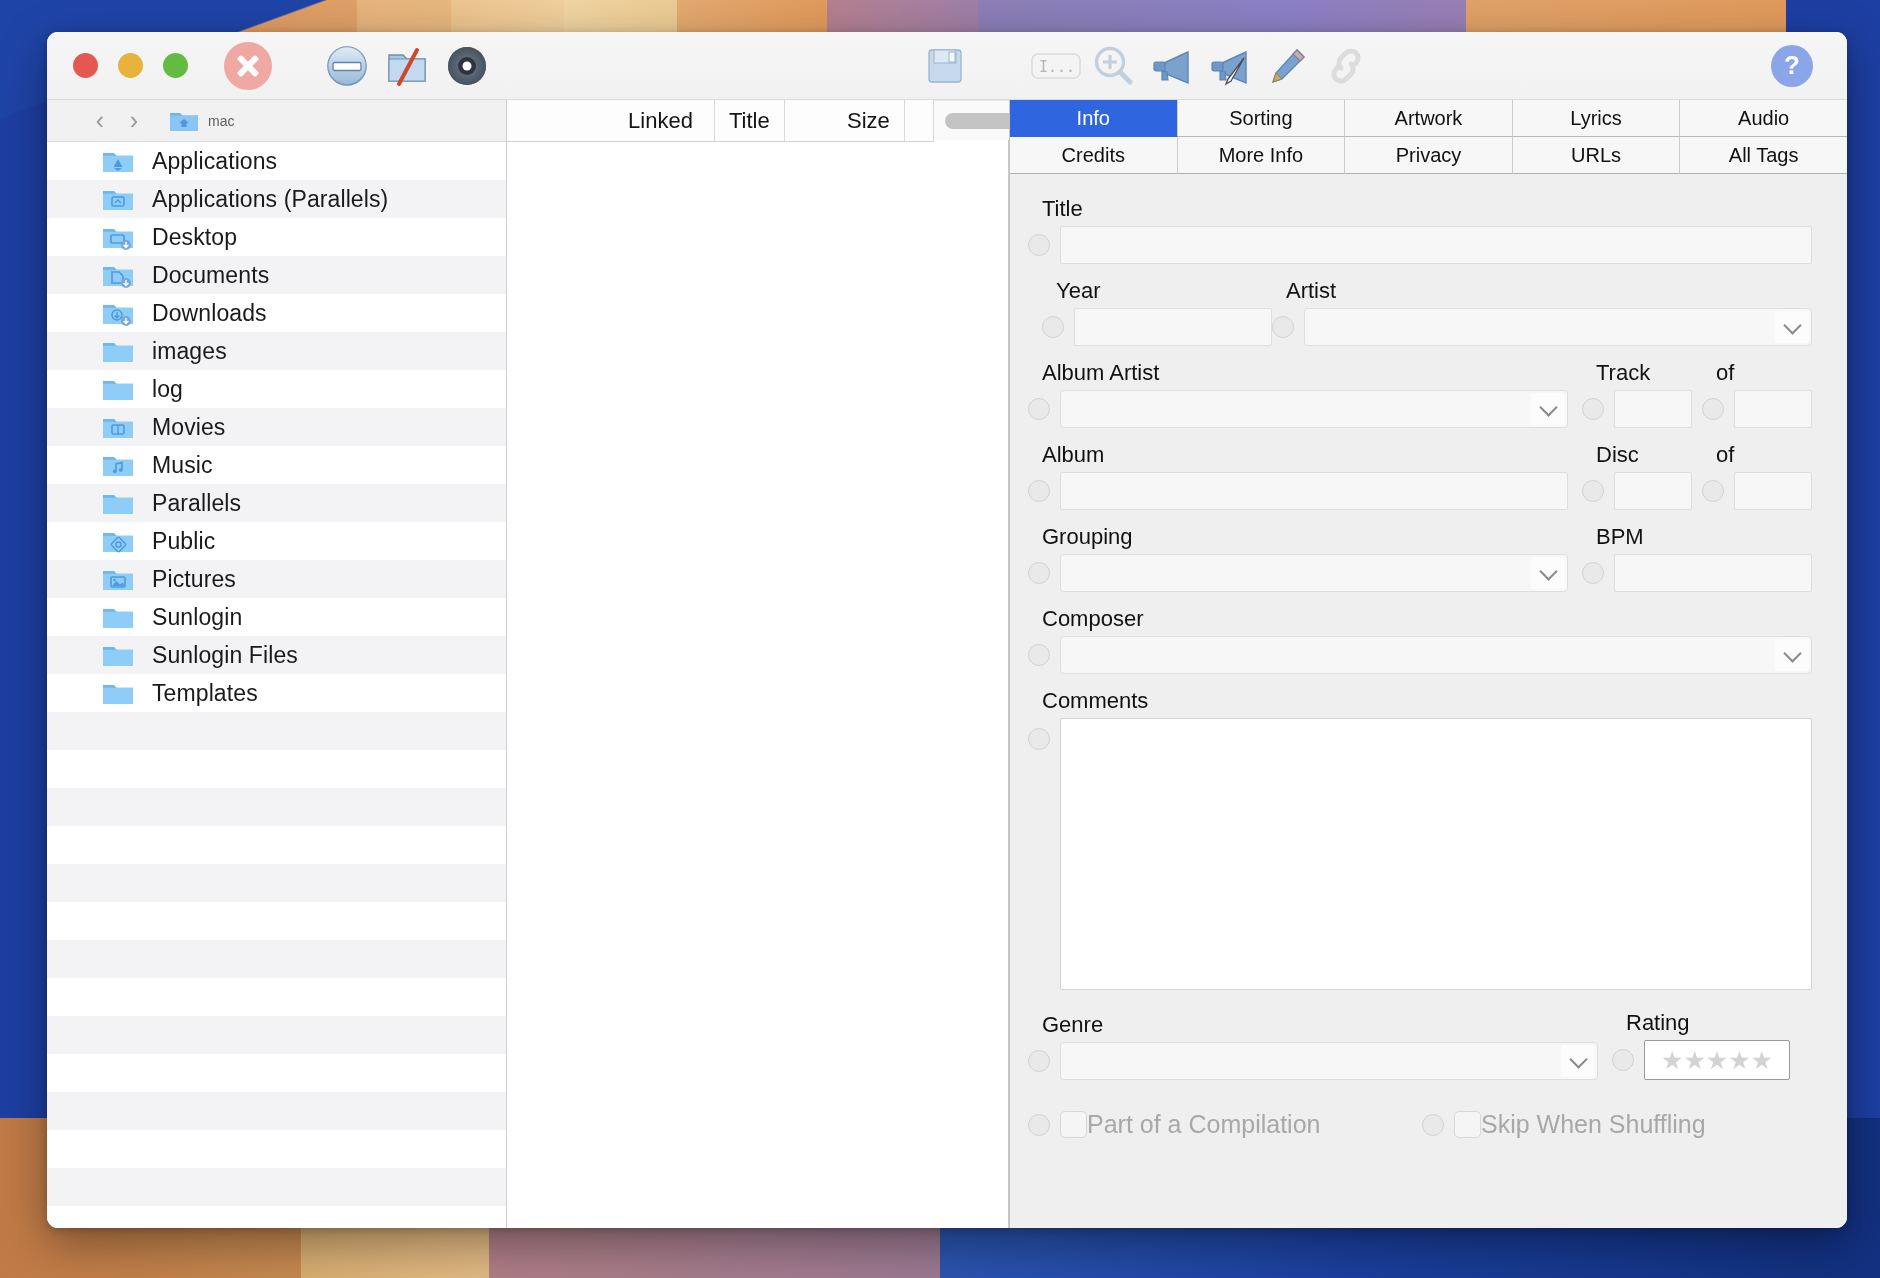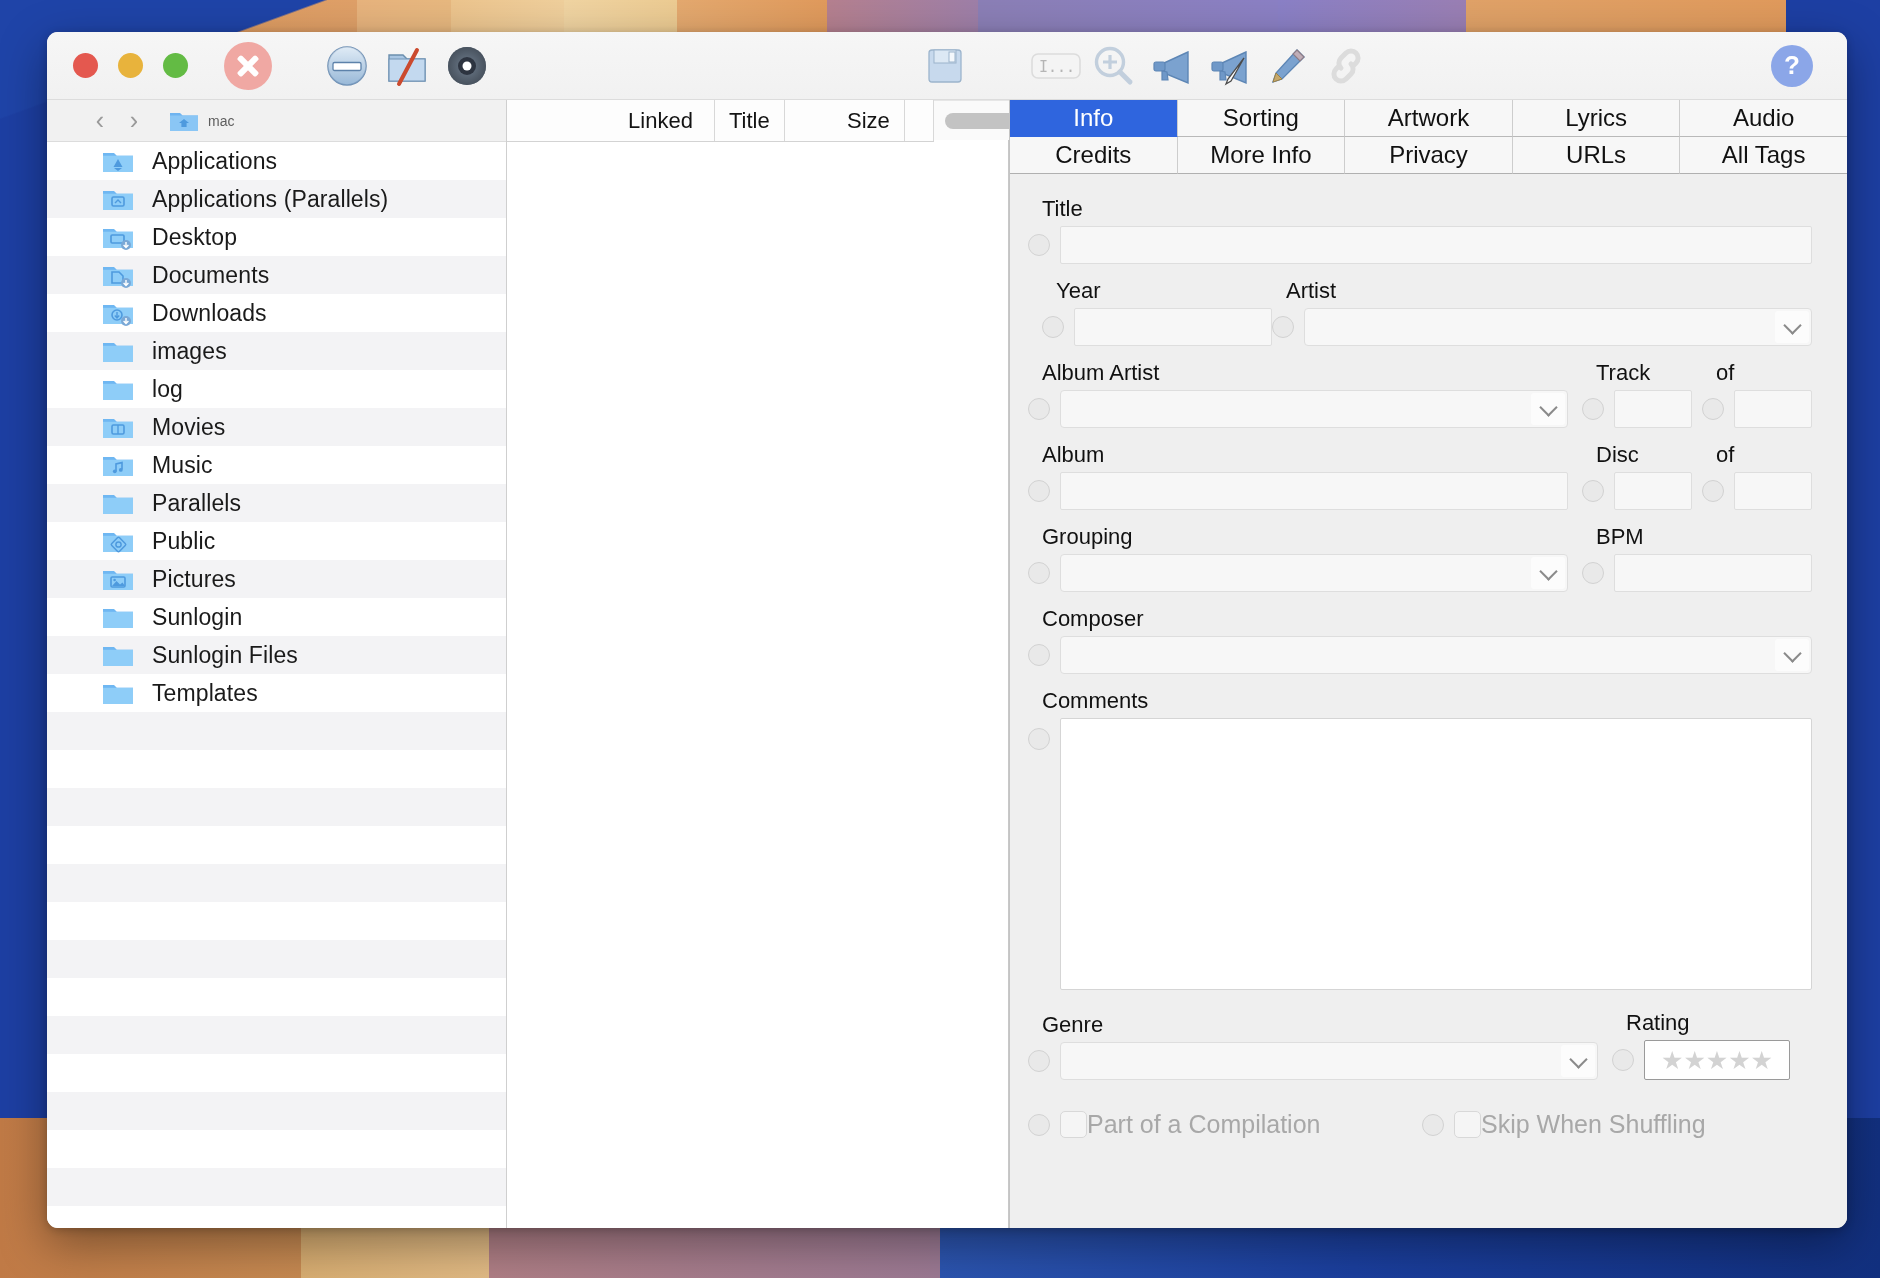--- a/index.html
+++ b/index.html
@@ -145,21 +145,21 @@
 
   
   .rightpane {
     width:838px; flex:0 0 838px;
     background:#efefef; display:flex; flex-direction:column;
     border-left:1px solid #c4c4c4;
   }
   .tabrow { display:flex; height:37px; }
   .tab {
     flex:1; display:flex; align-items:center; justify-content:center;
-    font-size:24px; color:#111;
+    font-size:20px; color:#111;
     background:#f7f7f7; border-right:1px solid #cdcdcd;
     border-bottom:1px solid #b9b9b9;
   }
   .tab:last-child { border-right:none; }
   .tab.active { background:#2f65de; color:#fff; border-bottom-color:#2f65de; }
   .tabrow.second .tab { border-bottom:1px solid #b0b0b0; }
 
   .form { flex:1; padding:22px 0 0 0; overflow:hidden; position:relative; }
   .frow { display:flex; align-items:flex-end; padding:0 35px 0 18px; }
   .fgroup { display:flex; flex-direction:column; }

